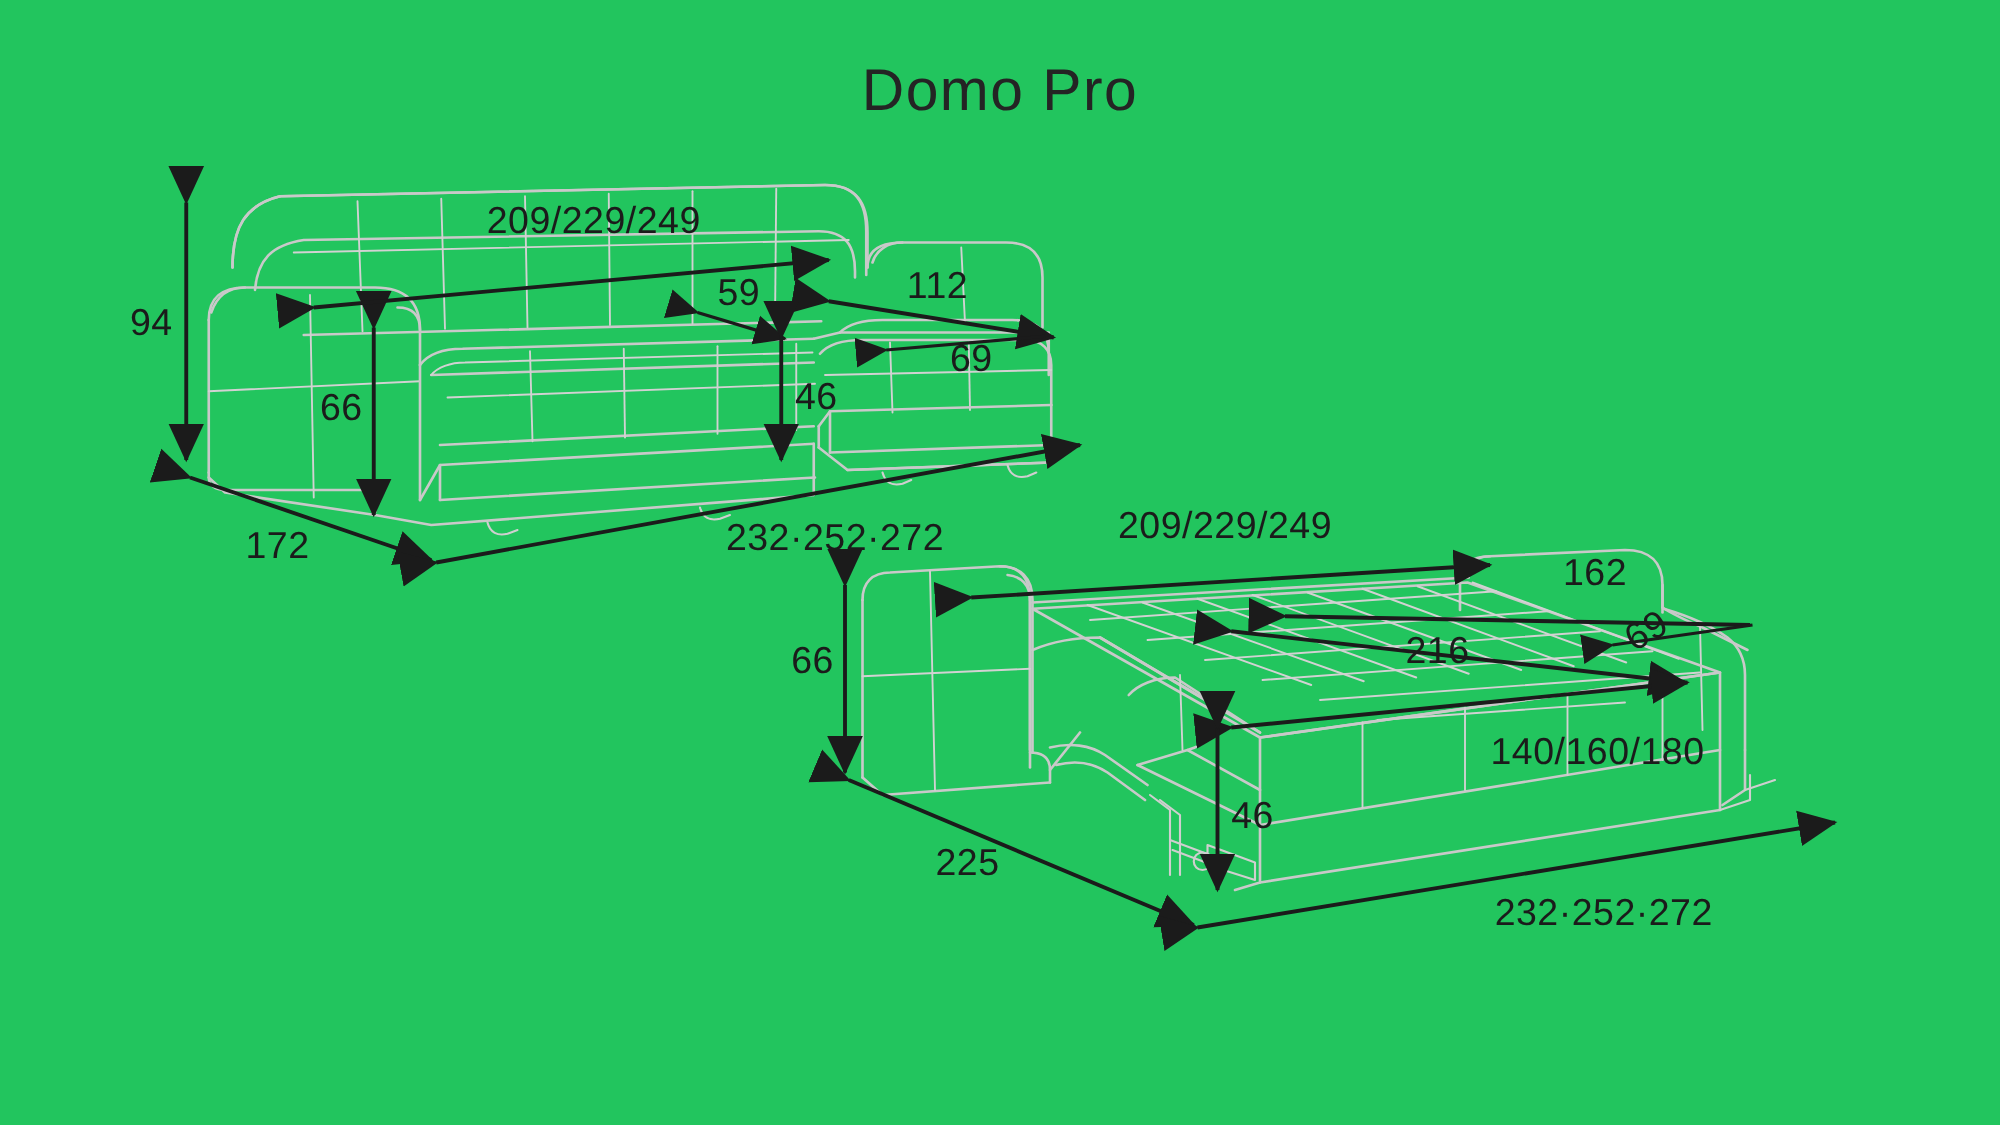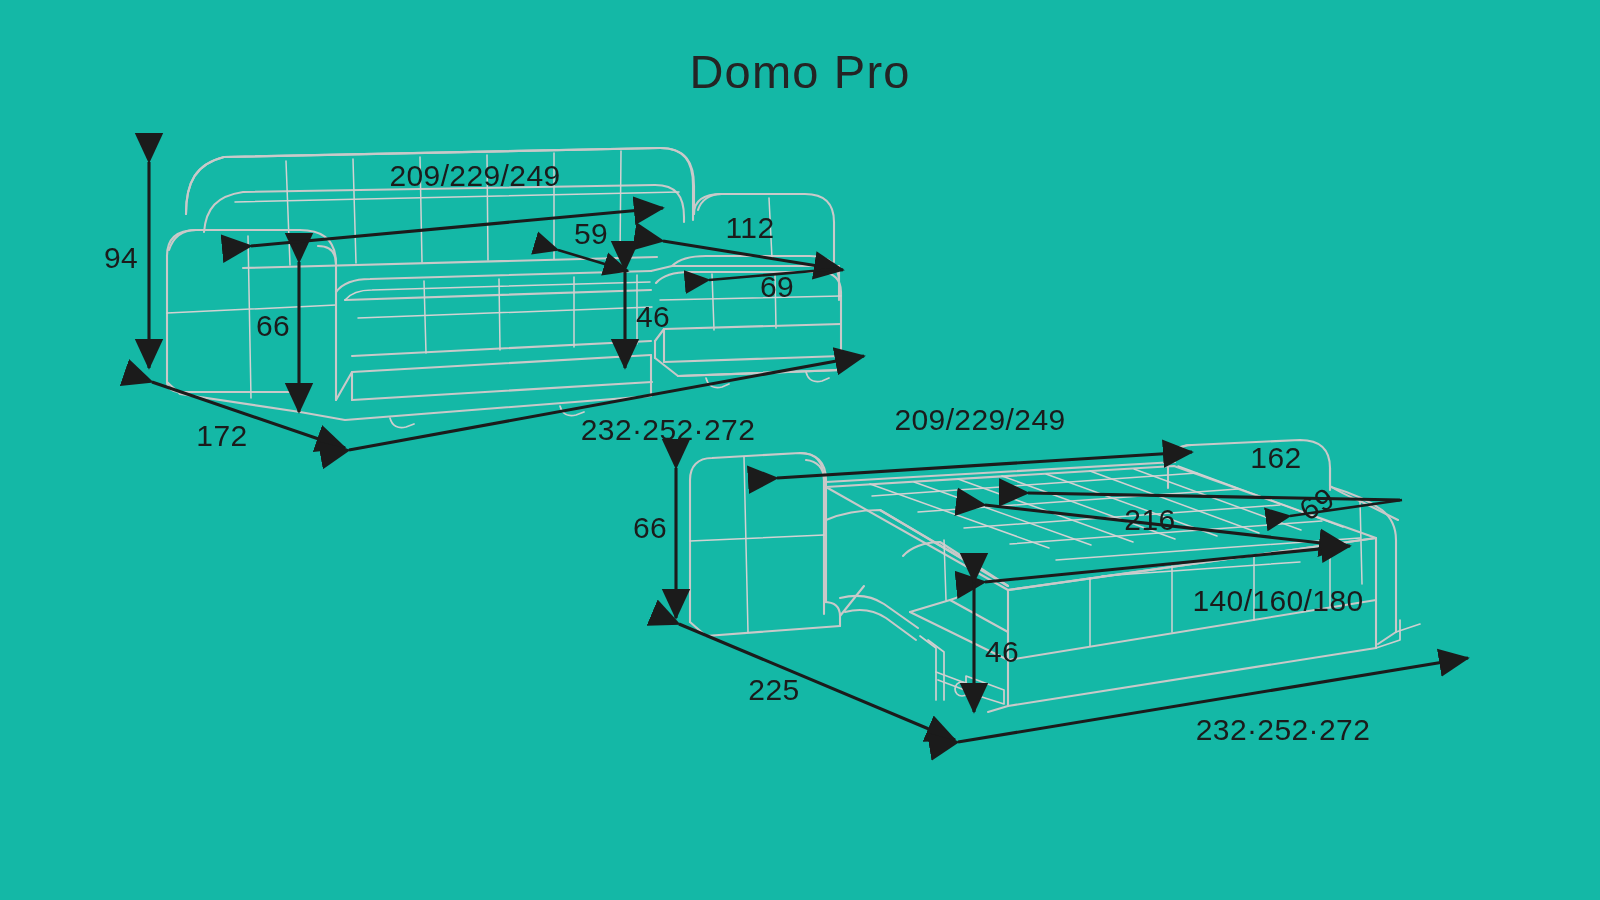--- a/index.html
+++ b/index.html
@@ -1,18 +1,18 @@
 <!DOCTYPE html>
 <html><head>
 <meta charset="utf-8">
 <style>
   html,body{margin:0;padding:0;background:#ffffff;}
   body{width:1600px;height:900px;overflow:hidden;
        font-family:"Liberation Sans","DejaVu Sans",sans-serif;}
-  #stage{position:relative;width:1600px;height:900px;background:#14b8a6;}
+  #stage{position:relative;width:1600px;height:900px;background:#22c55e;}
   svg{display:block;}
   .furn{fill:none;stroke:#c9c9c9;stroke-width:2.1;
         stroke-linecap:round;stroke-linejoin:round;}
   .furn-thin{fill:none;stroke:#cfcfcf;stroke-width:1.7;
         stroke-linecap:round;stroke-linejoin:round;}
   .furn-quilt{fill:none;stroke:#d2d2d2;stroke-width:1.5;
         stroke-linecap:round;stroke-linejoin:round;}
   .dim{fill:none;stroke:#1b1b1b;stroke-width:3.1;stroke-linecap:butt;}
   .dimthin{fill:none;stroke:#1b1b1b;stroke-width:2.6;stroke-linecap:butt;}
   .dimlabel{fill:#1b1b1b;font-family:"Liberation Sans","DejaVu Sans",sans-serif;

